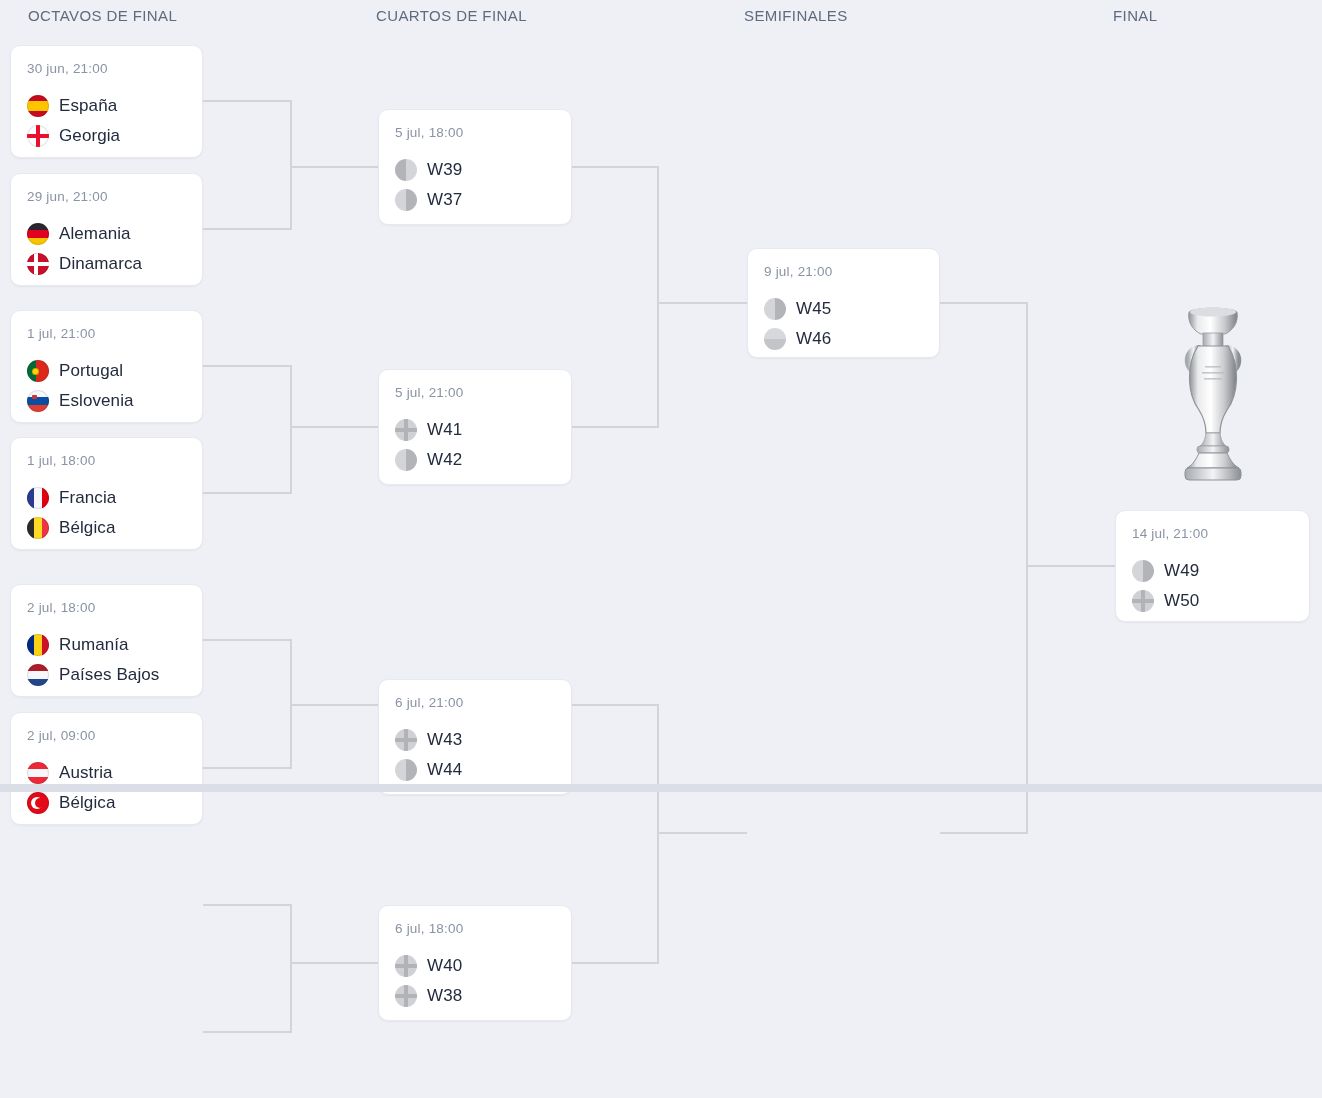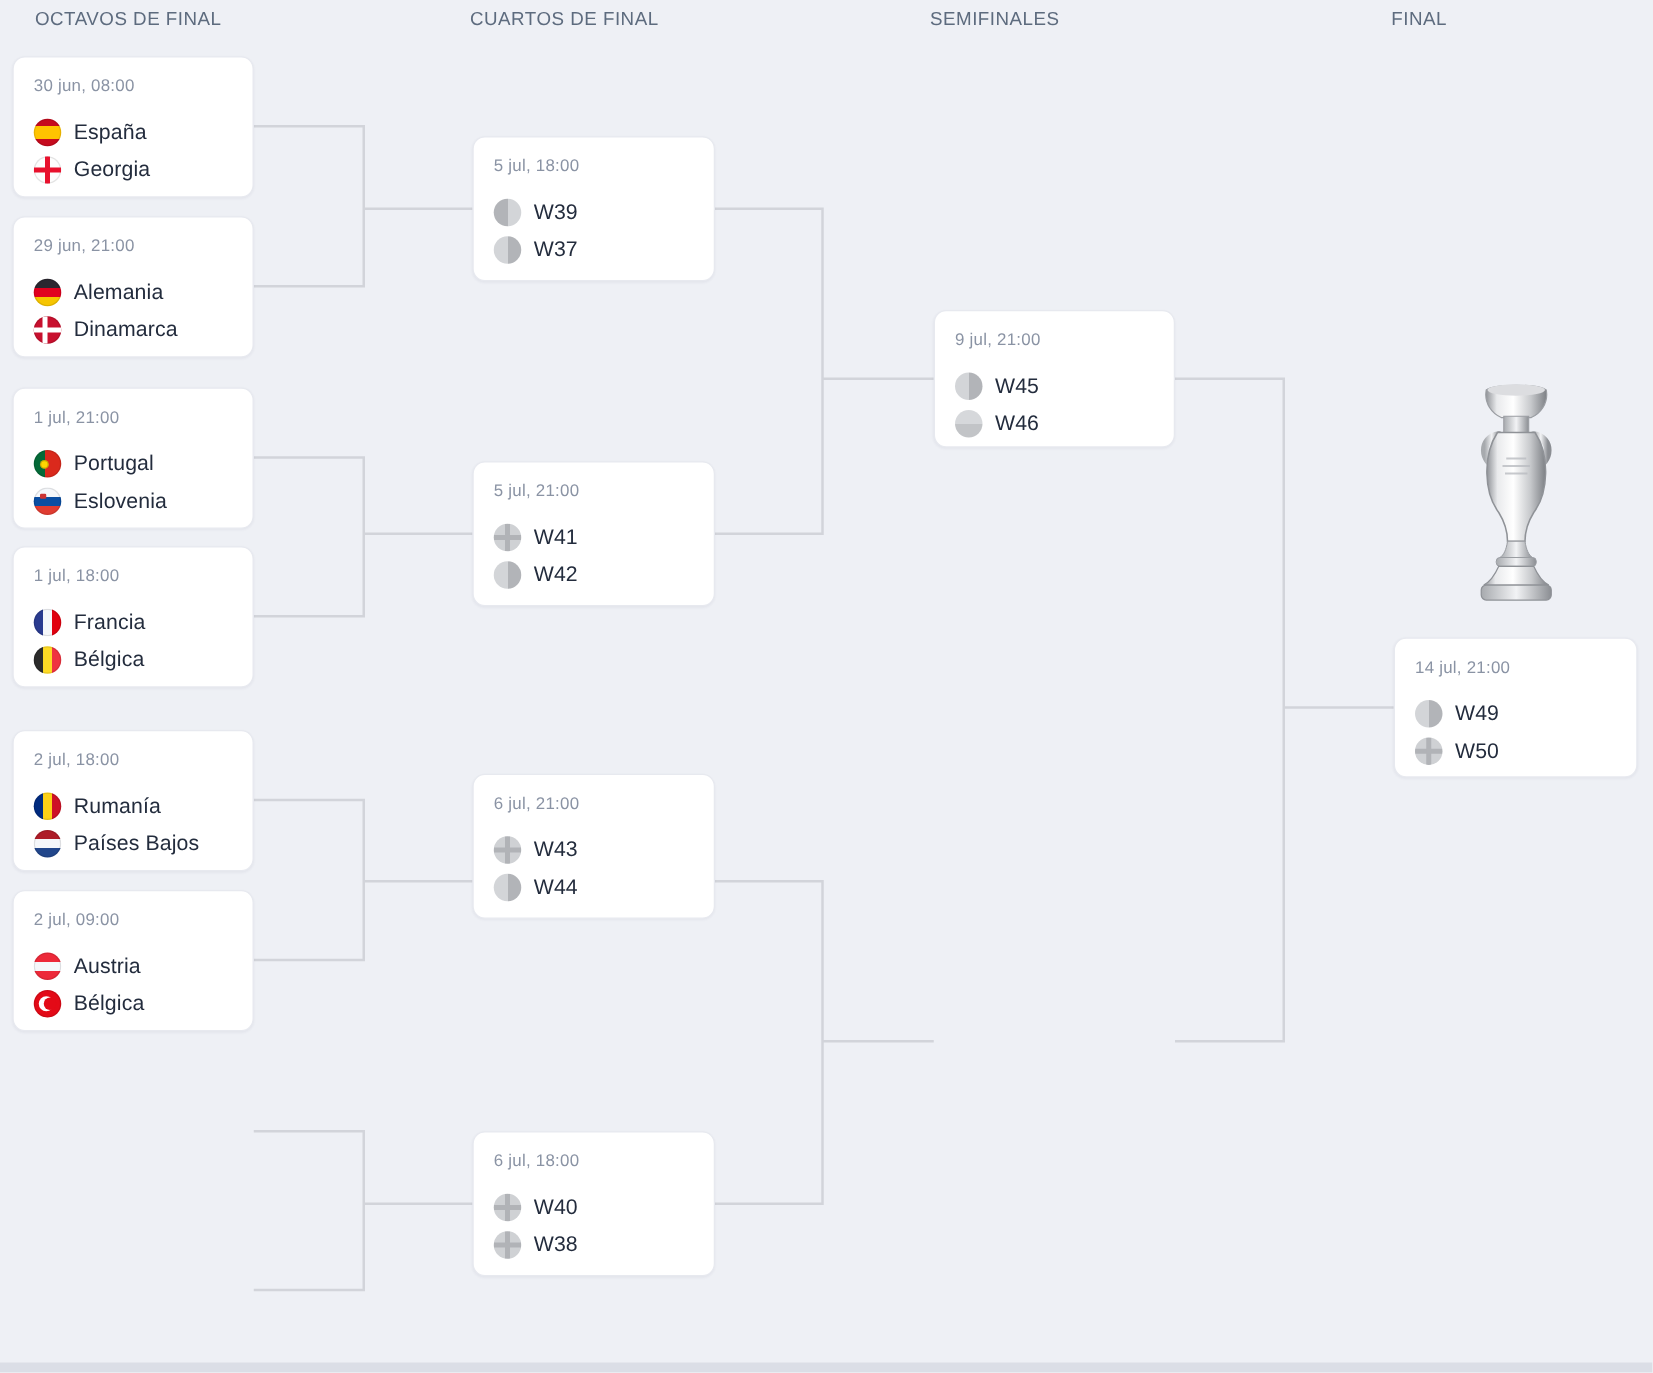--- a/index.html
+++ b/index.html
@@ -2,21 +2,21 @@
 <html><head>
 <meta charset="utf-8">
 <style>
   html,body{margin:0;padding:0;}
   body{
     font-family:"Liberation Sans", sans-serif;
     background:#eef0f5;
     width:1322px;height:1098px;
     overflow:hidden;
   }
-  .bracket{position:relative;width:1322px;height:1098px;background:#eef0f5;}
+  .bracket{position:relative;width:1322px;height:792px;background:#eef0f5;}
   .connectors{position:absolute;left:0;top:0;z-index:0;}
   .col-header{
     position:absolute;top:7px;
     font-size:15px;font-weight:500;color:#5d6b7e;
     letter-spacing:.4px;text-transform:uppercase;
   }
   .card{
     position:absolute;z-index:2;
     background:#ffffff;
     border:1px solid #e7e9ef;
@@ -99,21 +99,21 @@
              M572 705 H658 M572 963 H658 M658 704 V964 M658 833 H747
              M940 303 H1027 M940 833 H1027 M1027 302 V834 M1027 566 H1115" fill="none" stroke="#d2d4da" stroke-width="2"></path>
   </svg>
 
   <div class="col-header" style="left:28px">OCTAVOS DE FINAL</div>
   <div class="col-header" style="left:376px">CUARTOS DE FINAL</div>
   <div class="col-header" style="left:744px">SEMIFINALES</div>
   <div class="col-header" style="left:1113px">FINAL</div>
 
   <div class="card r16" style="top:45px">
-    <div class="date">30 jun, 08:00</div>
+    <div class="date">30 jun, 21:00</div>
     <div class="row">
       <span class="flag" data-flag="esp"></span>
       <span class="tname">España</span>
     </div>
     <div class="row">
       <span class="flag" data-flag="geo"></span>
       <span class="tname">Georgia</span>
     </div>
   </div>
 
@@ -196,21 +196,21 @@
     <div class="row">
       <span class="flag" data-flag="tbd-cross"></span>
       <span class="tname">W41</span>
     </div>
     <div class="row">
       <span class="flag" data-flag="tbd-v2"></span>
       <span class="tname">W42</span>
     </div>
   </div>
 
-  <div class="card qf" style="top:619px">
+  <div class="card qf" style="top:679px">
     <div class="date">6 jul, 21:00</div>
     <div class="row">
       <span class="flag" data-flag="tbd-cross"></span>
       <span class="tname">W43</span>
     </div>
     <div class="row">
       <span class="flag" data-flag="tbd-v2"></span>
       <span class="tname">W44</span>
     </div>
   </div>

